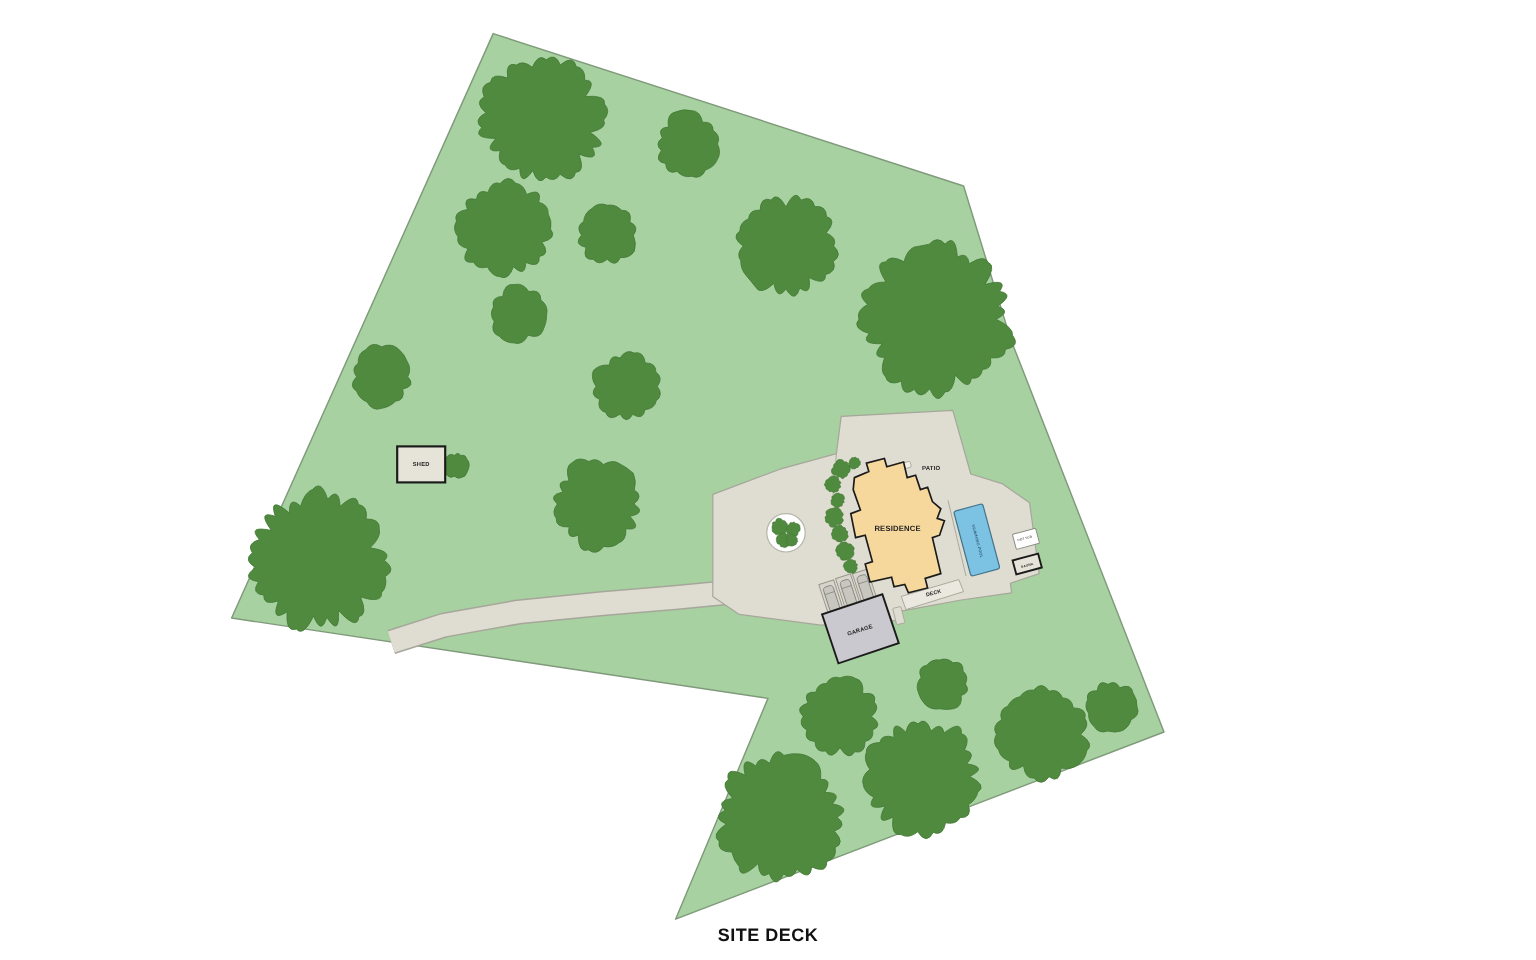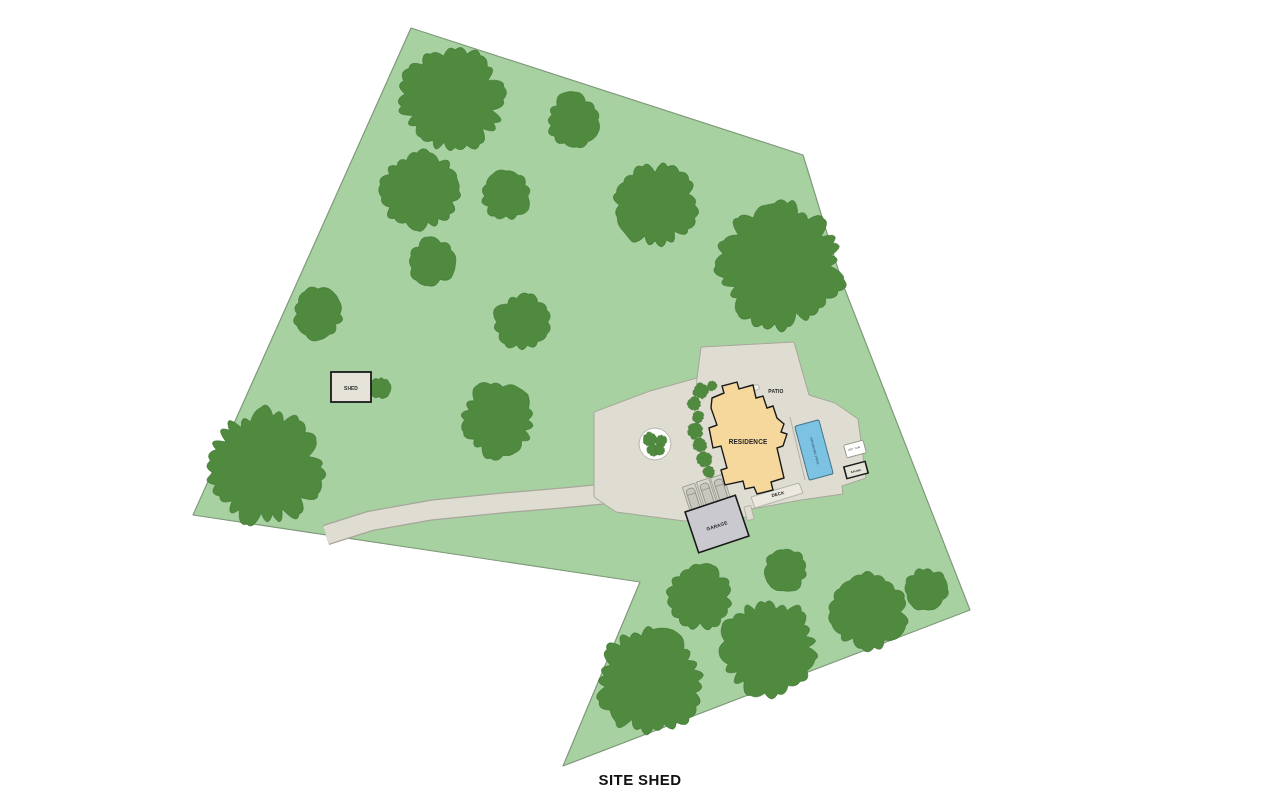--- a/index.html
+++ b/index.html
@@ -77,14 +77,14 @@
       <rect x="845" y="464" width="22" height="12" rx="0" transform="rotate(-15 856 470)" fill="#e6e4d9" stroke="#1b1b1b" stroke-width="1.6"></rect>
       <text x="351" y="388" text-anchor="middle" dominant-baseline="central" font-size="4.8" font-weight="bold" fill="#1f1f1f" transform="rotate(0 351 388)" style="letter-spacing: 0.15px;">SHED</text>
       <text x="776" y="391" text-anchor="middle" dominant-baseline="central" font-size="5" font-weight="bold" fill="#1f1f1f" transform="rotate(0 776 391)" style="letter-spacing: 0.15px;">PATIO</text>
       <text x="748" y="441" text-anchor="middle" dominant-baseline="central" font-size="6.4" font-weight="bold" fill="#1f1f1f" transform="rotate(0 748 441)" style="letter-spacing: 0.15px;">RESIDENCE</text>
       <text x="778" y="494" text-anchor="middle" dominant-baseline="central" font-size="4.4" font-weight="bold" fill="#1f1f1f" transform="rotate(-14 778 494)" style="letter-spacing: 0.15px;">DECK</text>
       <text x="717" y="526" text-anchor="middle" dominant-baseline="central" font-size="4.8" font-weight="bold" fill="#1f1f1f" transform="rotate(-18 717 526)" style="letter-spacing: 0.15px;">GARAGE</text>
       <text x="814.5" y="451" text-anchor="middle" dominant-baseline="central" font-size="3.2" font-weight="normal" fill="#1c3a57" transform="rotate(75 814.5 451)" style="letter-spacing: 0.15px;">SWIMMING POOL</text>
       <text x="854" y="449" text-anchor="middle" dominant-baseline="central" font-size="2.6" font-weight="normal" fill="#1f1f1f" transform="rotate(-15 854 449)" style="letter-spacing: 0.15px;">HOT TUB</text>
       <text x="856" y="471" text-anchor="middle" dominant-baseline="central" font-size="2.8" font-weight="bold" fill="#1f1f1f" transform="rotate(-15 856 471)" style="letter-spacing: 0.15px;">SAUNA</text>
     </svg>
-  <div class="plan-title">SITE SHED</div>
+  <div class="plan-title">SITE DECK</div>
 </div>
 
 </body></html>

